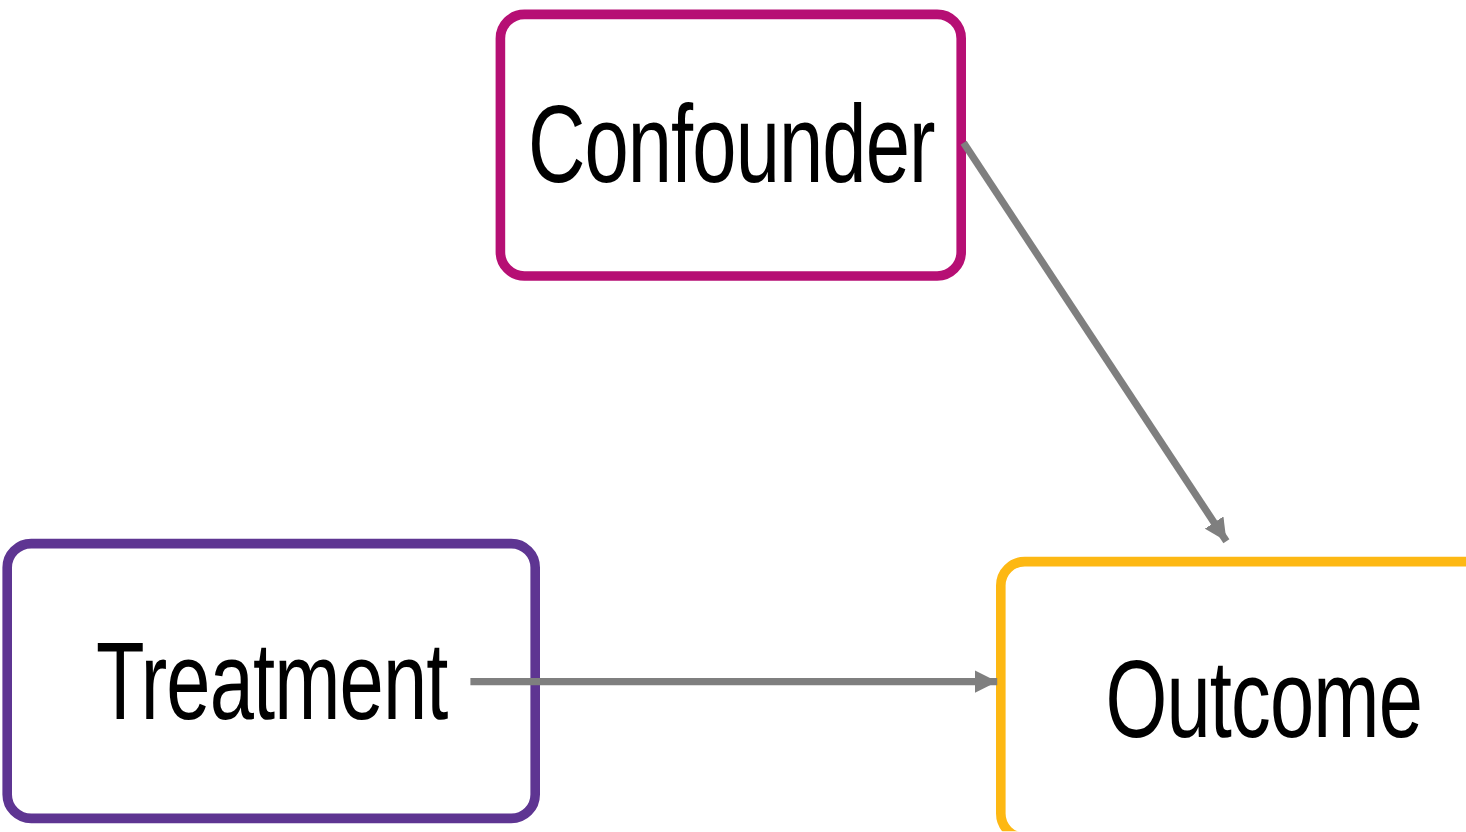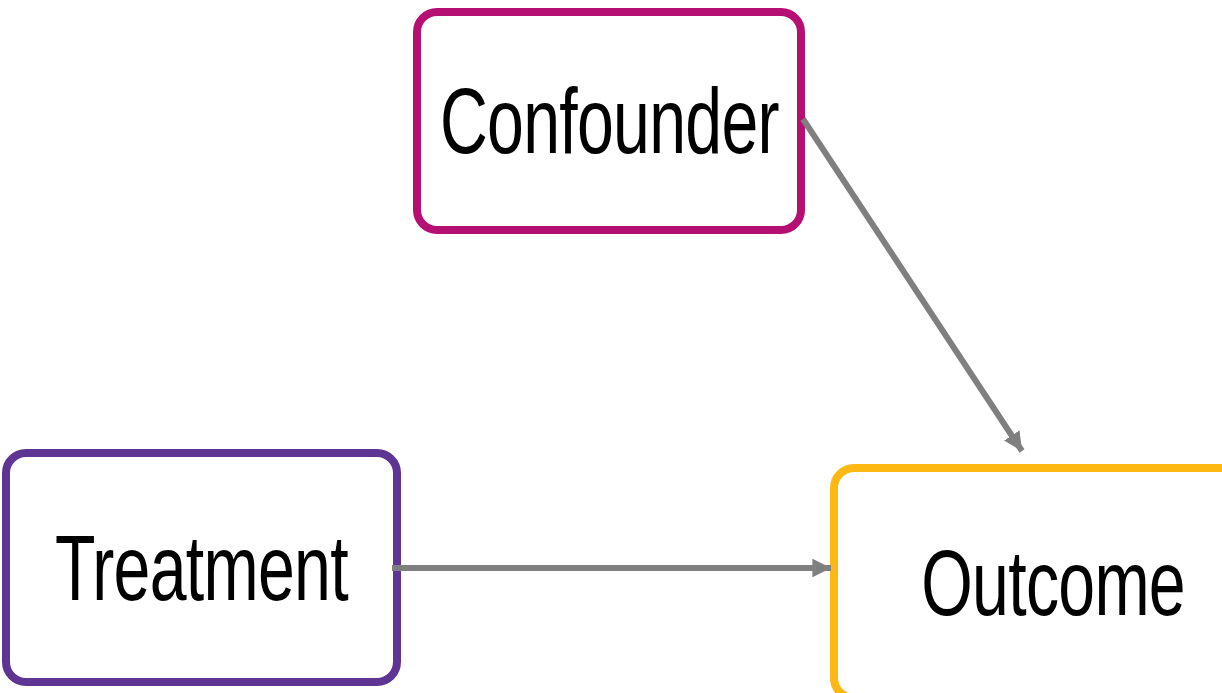--- a/index.html
+++ b/index.html
@@ -30,21 +30,21 @@
     font-size: 92px;
     font-weight: 400;
     color: #000000;
     white-space: nowrap;
     transform: scaleX(0.72);
     transform-origin: center;
     letter-spacing: -1px;
     line-height: 1;
   }
   #node-confounder { left: 413px; top: 8px;   width: 392px; height: 226px; }
-  #node-treatment  { left: 2px;   top: 449px; width: 399px; height: 237px; }
+  #node-treatment  { left: 2px;   top: 449px; width: 448px; height: 237px; }
   #node-outcome    { left: 830px; top: 464px; width: 446px; height: 238px; }
   .edges {
     position: absolute;
     left: 0;
     top: 0;
     pointer-events: none;
   }
 </style>
 </head>
 <body style="background: rgb(255, 255, 255);">

